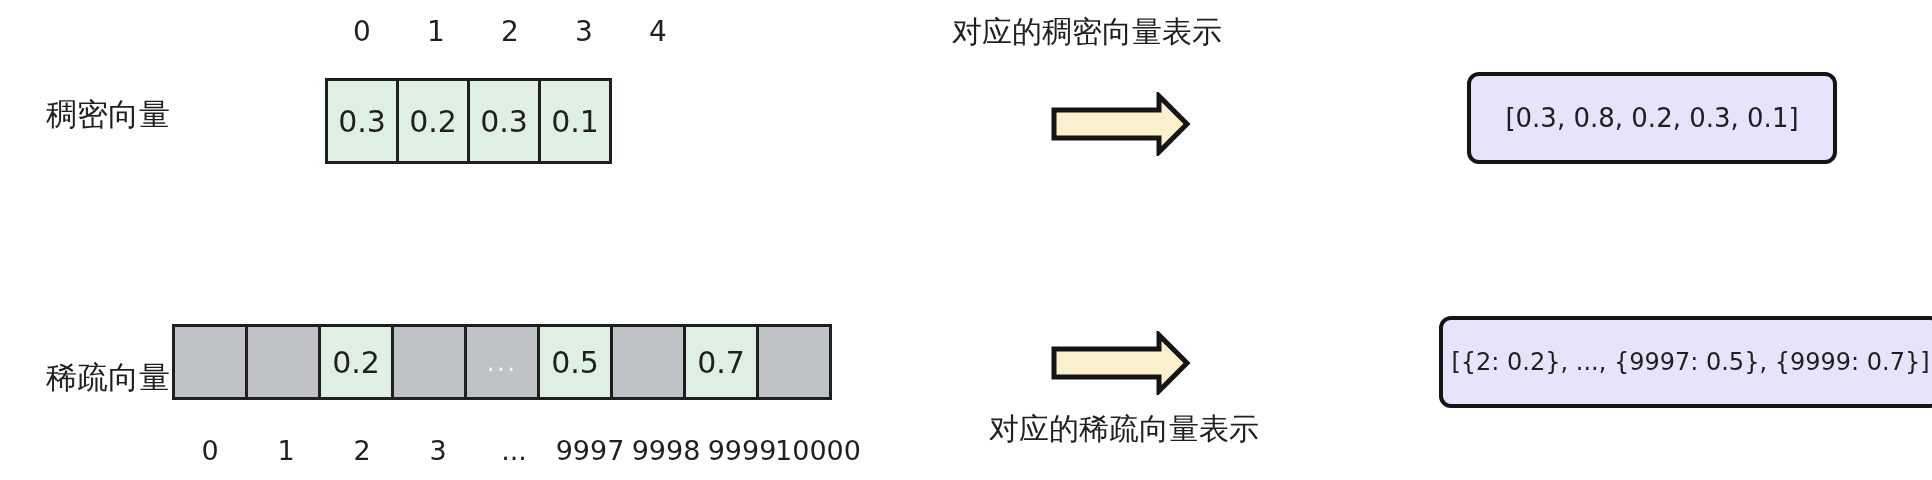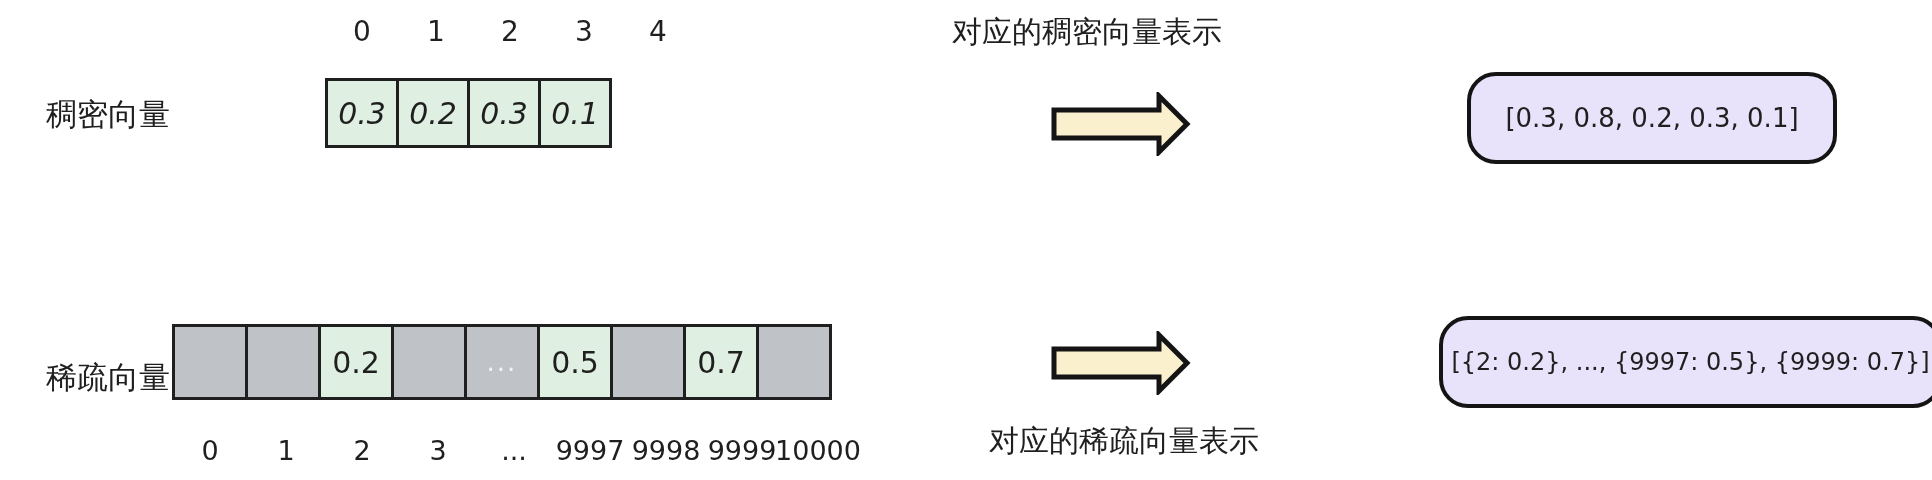--- a/index.html
+++ b/index.html
@@ -17,41 +17,41 @@
   .cells{display:flex;}
   .cell{
     box-sizing:border-box;border:3px solid #1f1f1f;
     display:flex;align-items:center;justify-content:center;
     font-size:30px;white-space:nowrap;
   }
   .cell + .cell{margin-left:-3px;}
   .cell.green{background:var(--green,#dff0e3);}
   .cell.gray{background:var(--gray,#bfc2c6);}
   .cell.ellipsis{color:#f4f4f4;font-size:26px;letter-spacing:2px;}
-  .dense-cells .cell{width:74px;height:70px;font-style:italic;}
+  .dense-cells .cell{width:74px;height:86px;}
   .sparse-cells .cell{width:76px;height:76px;}
 
   
   .idx-row{display:flex;}
   .idx{
     text-align:center;font-size:27px;line-height:1;white-space:nowrap;
     display:flex;align-items:center;justify-content:center;
   }
   .dense-idx .idx{width:74px;height:30px;font-size:28px;}
   .sparse-idx .idx{width:76px;height:30px;}
 
   
   .caption{
     width:420px;text-align:center;font-size:30px;line-height:1.15;white-space:nowrap;
   }
 
   
   .result-box{
     box-sizing:border-box;background:var(--purple_fill,#e8e2fa);
-    border:4px solid #141414;border-radius:29px;
+    border:4px solid #141414;border-radius:12px;
     display:flex;align-items:center;justify-content:center;
     white-space:nowrap;
   }
   .result-box.top{width:370px;height:92px;font-size:26px;}
   .result-box.bottom{width:503px;height:92px;font-size:24px;margin-left:47px;}
 
   .arrow-svg{display:block;}
 </style>
 </head>
 <body>
@@ -106,17 +106,17 @@
   <div class="idx">9997</div>
   <div class="idx">9998</div>
   <div class="idx">9999</div>
   <div class="idx">10000</div>
 </div>
 
 <svg class="abs arrow-svg" style="left:1051px;top:331px;" width="140" height="64" viewBox="0 0 140 64">
   <polygon points="3,18 108,18 108,4 136,32 108,60 108,46 3,46" fill="#fbf0cd" stroke="#141414" stroke-width="5" stroke-linejoin="miter"></polygon>
 </svg>
 
-<div class="abs caption" style="left:914px;top:424px;">对应的稀疏向量表示</div>
+<div class="abs caption" style="left:914px;top:412px;">对应的稀疏向量表示</div>
 
 <div class="abs result-box bottom" style="left:1392px;top:316px;">
   <span>[{2: 0.2}, ..., {9997: 0.5}, {9999: 0.7}]</span>
 </div>
 
 </body></html>

